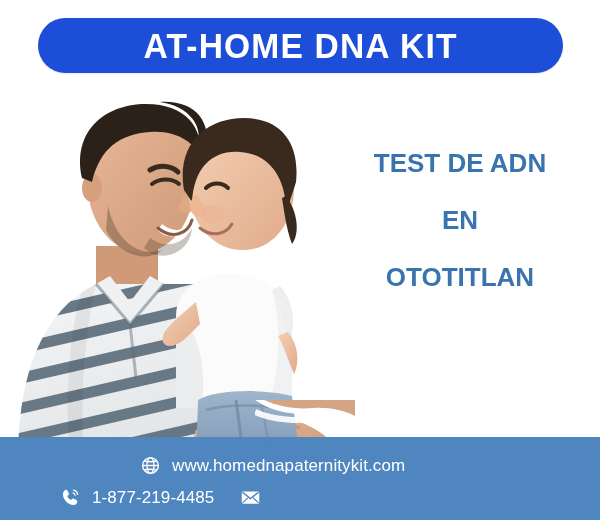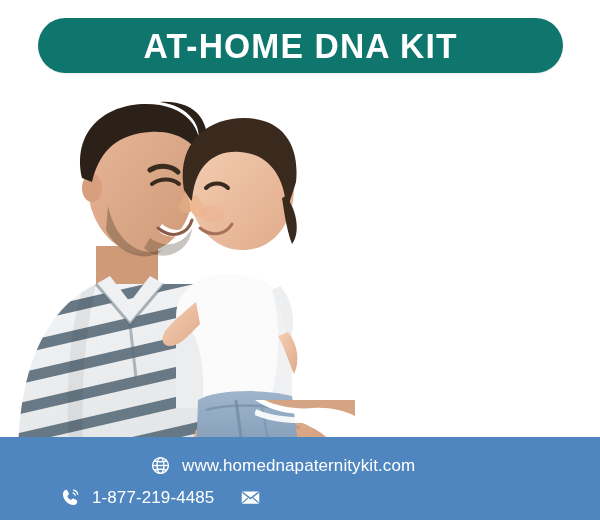--- a/index.html
+++ b/index.html
@@ -2,21 +2,21 @@
 <html><head>
 <meta charset="utf-8">
 <style>
   html,body{margin:0;padding:0;background:#fff;}
   body{width:600px;height:520px;overflow:hidden;font-family:"Liberation Sans",sans-serif;}
   .canvas{position:relative;width:600px;height:520px;background:#ffffff;overflow:hidden;}
 
   
   .banner{
     position:absolute;left:38px;top:18px;width:525px;height:55px;
-    background:#0f766e;border-radius:28px;
+    background:#1d4ed8;border-radius:28px;
     display:flex;align-items:center;justify-content:center;
     box-shadow:0 1px 2px rgba(0,0,0,.08);
   }
   .banner-title{
     color:#ffffff;font-size:35px;font-weight:bold;letter-spacing:1.2px;
     font-family:"Liberation Sans",sans-serif;line-height:1;
     white-space:nowrap;transform:scaleX(.96);
   }
 
   
@@ -39,21 +39,21 @@
   }
   .footer-notch{
     position:absolute;left:0;top:437px;width:269px;height:16px;
     background:#4f86bf;border-top-right-radius:14px;
   }
   .photo-front{
     position:absolute;left:255px;top:400px;width:125px;height:46px;overflow:hidden;
   }
 
   .foot-row{position:absolute;display:flex;align-items:center;color:#ffffff;}
-  .foot-row-1{left:150px;top:455px;}
+  .foot-row-1{left:140px;top:455px;}
   .foot-row-2{left:60px;top:487px;}
   .foot-item{display:flex;align-items:center;white-space:nowrap;}
   .foot-item + .foot-item{margin-left:26px;}
   .foot-text{font-size:17px;color:#ffffff;letter-spacing:.1px;margin-left:11px;}
   .ico{width:21px;height:21px;display:inline-block;flex:0 0 auto;}
   .ico svg{display:block;}
 </style>
 </head>
 <body>
 
@@ -162,20 +162,25 @@
       <path d="M200 150 C212 160 226 156 232 146" stroke="#a8705a" stroke-width="3" fill="none" stroke-linecap="round"></path>
 
       <ellipse cx="212" cy="136" rx="12" ry="9" fill="#edb292" opacity=".55"></ellipse>
 
       <path d="M196 224 C184 234 172 244 166 252 C160 260 162 268 170 268 C180 268 190 256 200 246 Z" fill="url(#skinK)"></path>
 
       <path d="M288 254 C298 266 300 284 294 296 C288 282 284 268 278 258 Z" fill="url(#skinK)"></path>
     </svg>
   </div>
 
+  <div class="headline">
+    <span class="ln">TEST DE ADN</span>
+    <span class="ln">EN</span>
+    <span class="ln">OTOTITLAN</span>
+  </div>
 
   <div class="footer"></div>
   <div class="footer-notch"></div>
 
   <div class="photo-front">
     <svg width="125" height="46" viewBox="0 0 125 46" xmlns="http://www.w3.org/2000/svg">
       <path d="M0 0 C14 10 36 16 62 14 C90 12 112 18 125 28 L125 0 Z" fill="#ffffff"></path>
       <path d="M-6 -10 C10 4 34 10 58 8 C74 7 88 10 100 16 L100 -10 Z" fill="#cf9a78" opacity=".9"></path>
       <path d="M0 12 C18 20 44 22 66 18" stroke="#ffffff" stroke-width="6" fill="none" opacity=".9"></path>
     </svg>

